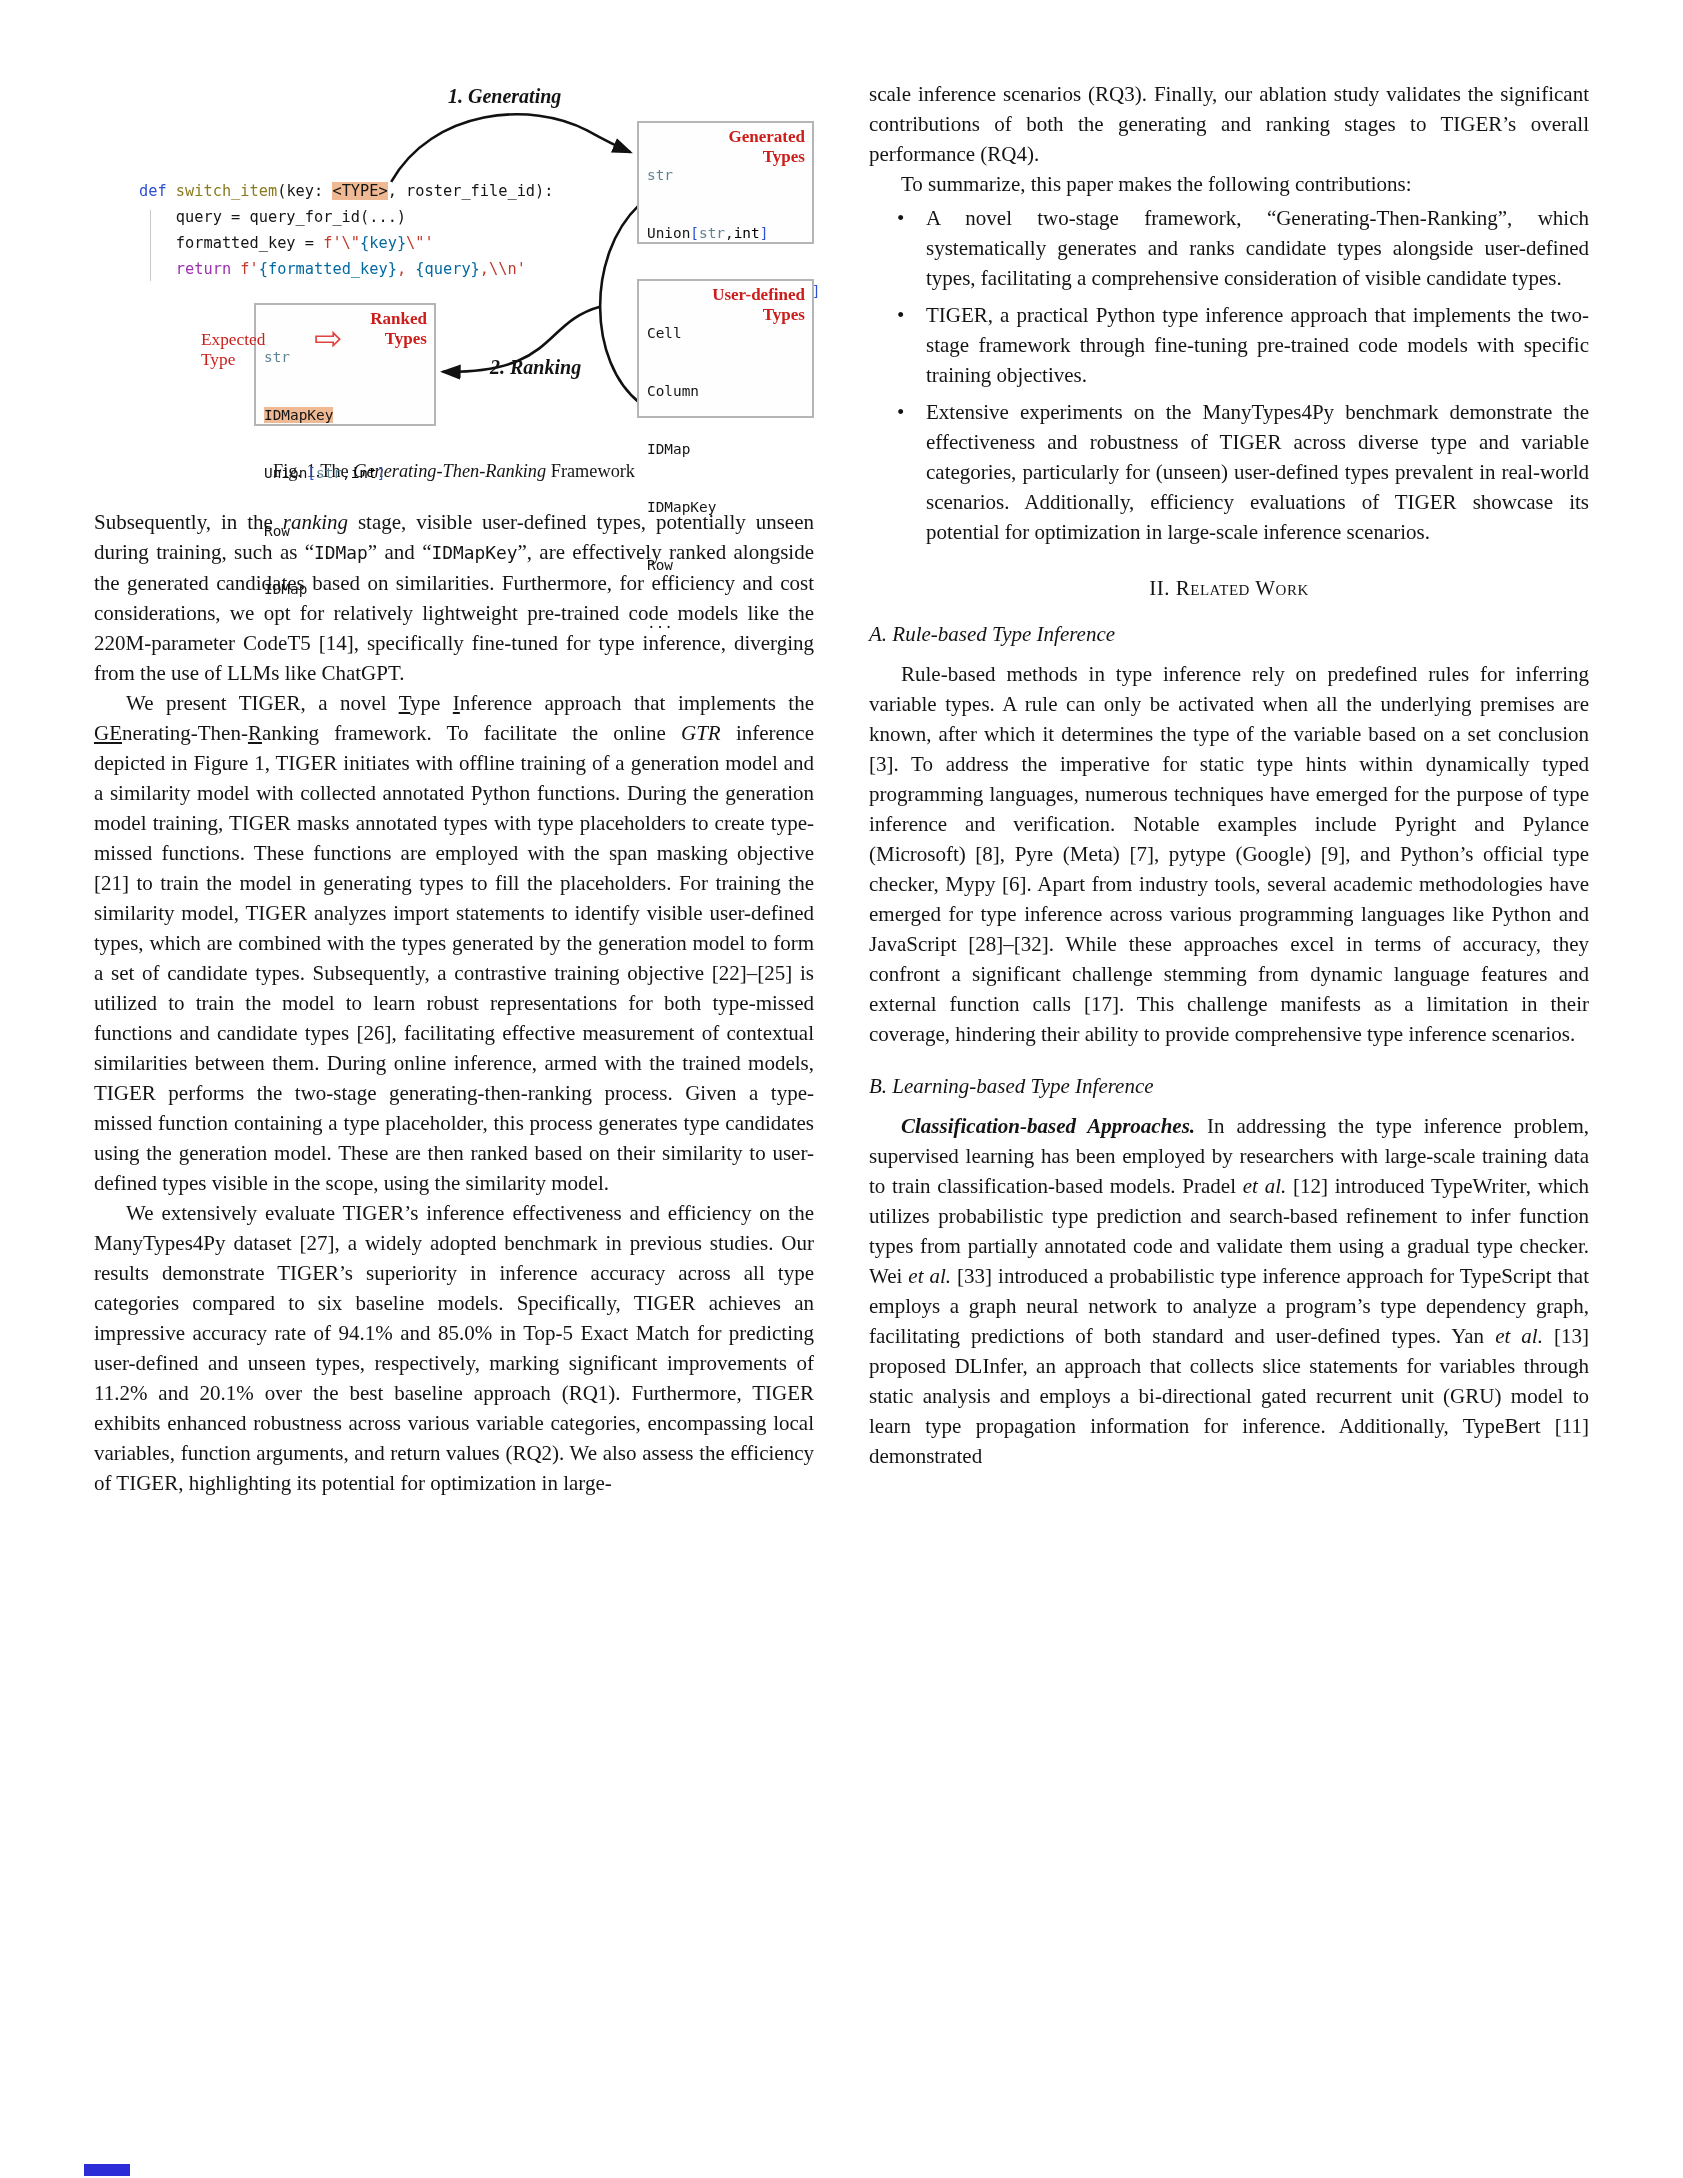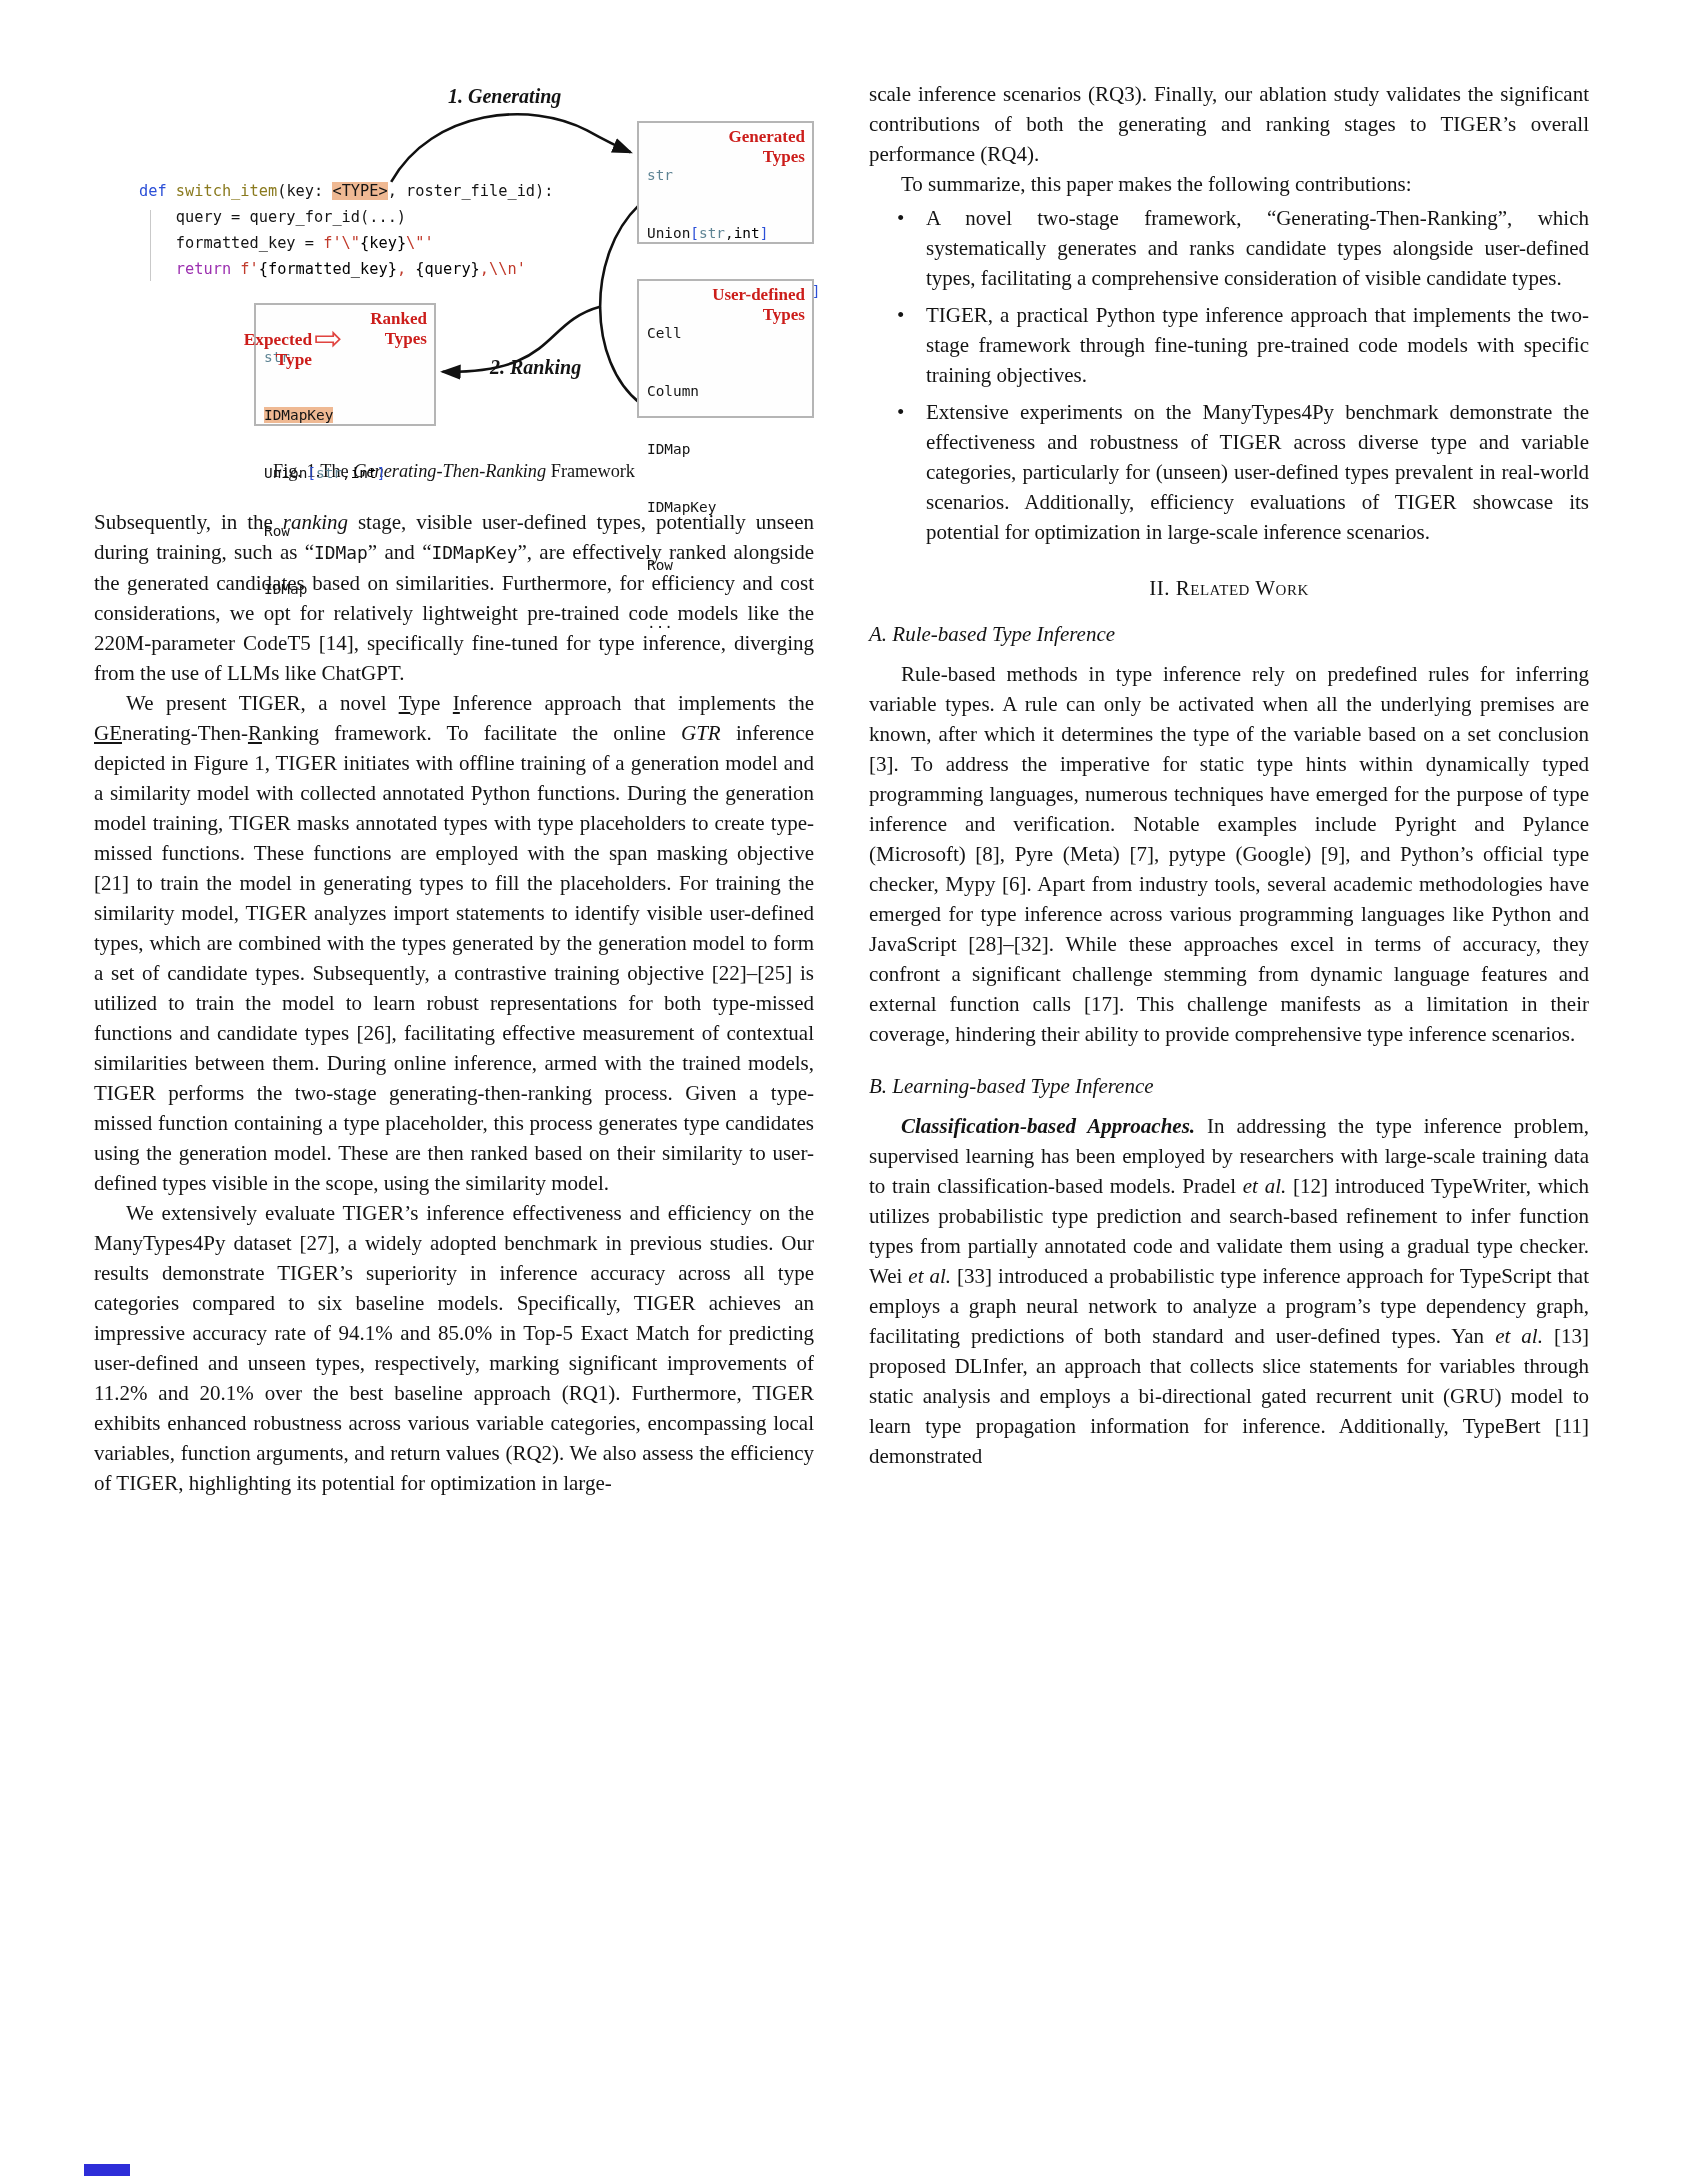--- a/index.html
+++ b/index.html
@@ -27,41 +27,41 @@
            font-family:"DejaVu Sans Mono",monospace;font-size:14.4px;line-height:22px;
            padding:5px 8px;box-sizing:border-box;}
   #gen-box{left:543px;top:42px;width:177px;height:123px;}
   #user-box{left:543px;top:200px;width:177px;height:139px;}
   #ranked-box{left:160px;top:224px;width:182px;height:123px;}
   .box-title{position:absolute;right:7px;top:4px;width:99px;text-align:right;
              font-family:"Liberation Serif",serif;font-weight:bold;color:#cc1d1a;
              font-size:17px;line-height:20px;}
   .box-item{white-space:pre;margin-top:36px;}
 
-  #expected{position:absolute;left:107px;top:251px;width:111px;text-align:right;
-            color:#cc1d1a;font-weight:bold;font-size:17.3px;line-height:20px;}
+  #expected{position:absolute;left:107px;top:251px;width:111px;text-align:left;
+            color:#cc1d1a;font-weight:normal;font-size:17.3px;line-height:20px;}
   #expected-arrow{position:absolute;left:220px;top:244px;color:#e04440;font-size:34px;
                   font-family:"DejaVu Sans",sans-serif;}
 
   #fig-arrows{position:absolute;left:0;top:0;}
 
   #caption{margin-top:16px;text-align:center;font-size:18.3px;line-height:24px;}
   .cap-label{margin-right:0;}
   #p-first{margin-top:24px;}
 
   
   .seg-it{font-style:italic;}
   .seg-bi{font-weight:bold;font-style:italic;}
   .seg-u{text-decoration:underline;}
   .seg-mono{font-family:"DejaVu Sans Mono",monospace;font-size:0.85em;}
   .seg-kw{color:#2b4fd7;}
   .seg-fn{color:#8a7a1e;}
   .seg-ret{color:#9c30b0;}
   .seg-str{color:#c03a2b;}
-  .seg-interp{color:#000000;}
+  .seg-interp{color:#0369a1;}
   .seg-hl{background:#efb993;color:#141414;}
   .seg-br{color:#2b4fd7;}
   .seg-ty{color:#5e8494;}
   .seg-in{color:#000000;}
 
   
   #contributions{list-style:none;margin:4px 0 0 0;padding:0;}
   #contributions li{position:relative;padding-left:57px;margin-bottom:7px;}
   .bullet{position:absolute;left:28px;top:0;}
   .sec-heading{margin:26px 0 16px 0;text-align:center;font-weight:normal;font-size:21px;

